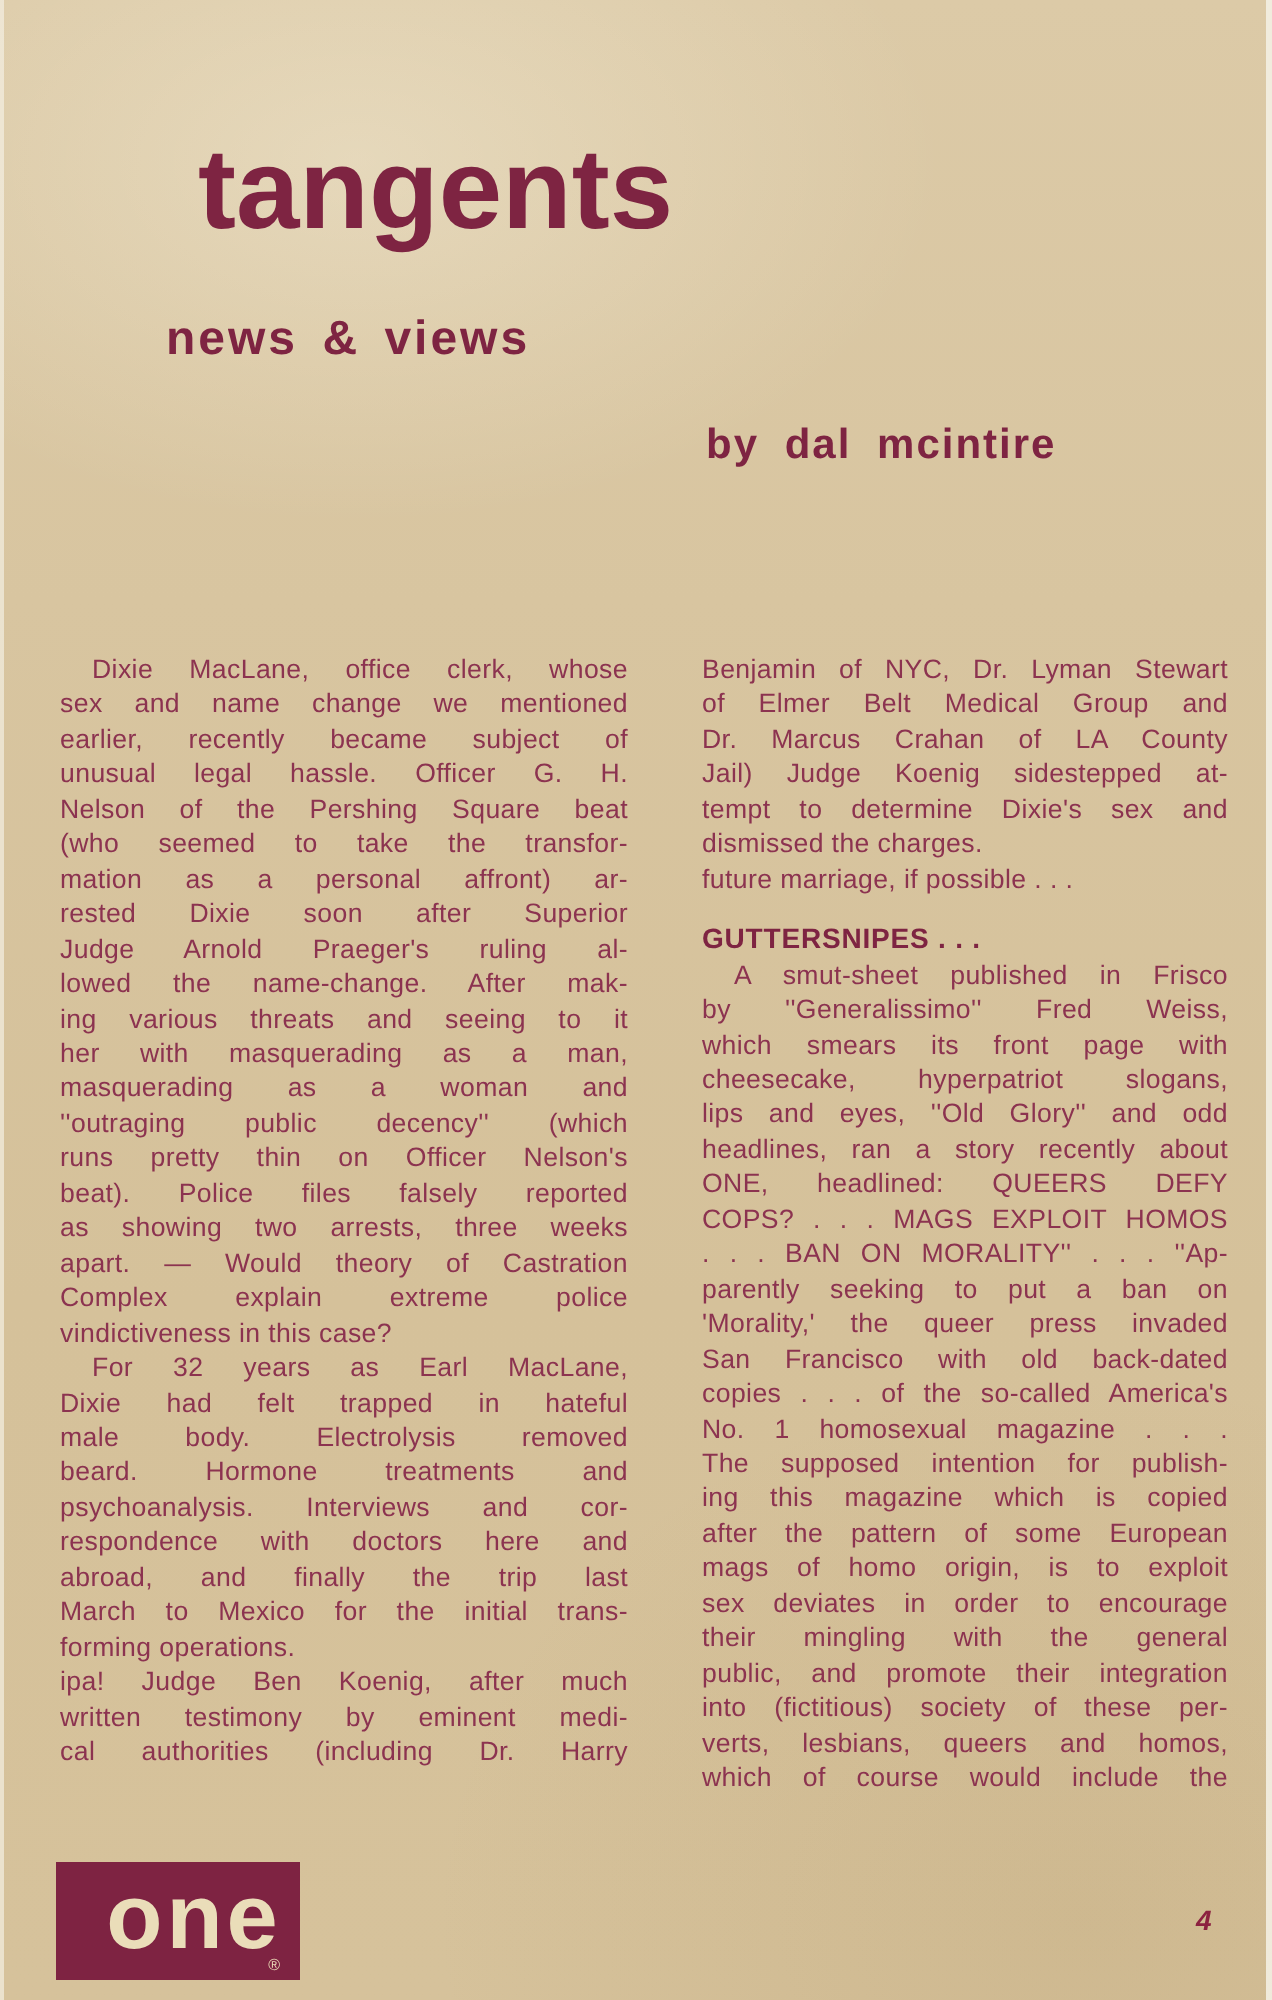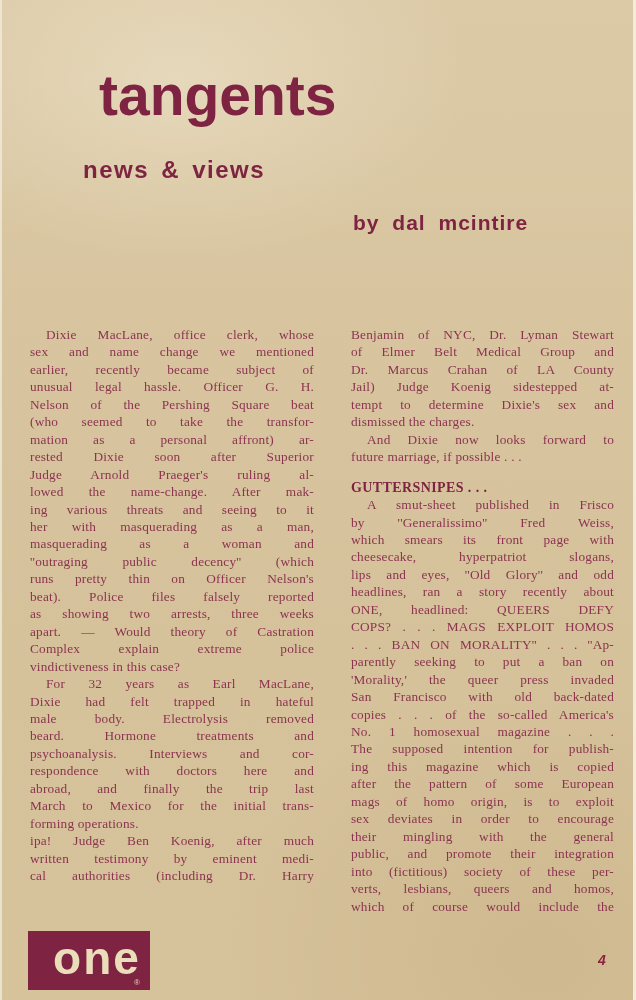--- a/index.html
+++ b/index.html
@@ -33,21 +33,21 @@
   .byline{
     position:absolute;left:353px;top:211px;
     font-size:21px;font-weight:700;letter-spacing:1px;word-spacing:6px;
     color:#7e2442;
   }
 
   .columns{
     position:absolute;left:30px;top:326px;width:584px;
     display:flex;gap:37px;
   }
-  .col{color:#8c3350;font-size:13.3px;line-height:17.45px;letter-spacing:0.2px;font-family:Liberation Serif, serif;}
+  .col{color:#8c3350;font-size:13.3px;line-height:17.45px;letter-spacing:0.2px;}
   .col-left{width:284px;}
   .col-right{width:263px;}
   .line{
     text-align:justify;text-align-last:justify;
     -moz-text-align-last:justify;
     white-space:nowrap;white-space:normal;
     box-sizing:border-box;
   }
   .line.indent{padding-left:16px;}
   .line.endline{text-align-last:left;-moz-text-align-last:left;}
@@ -120,21 +120,20 @@
         <div class="line">written testimony by eminent medi-</div>
         <div class="line">cal authorities (including Dr. Harry</div>
       </div>
     <div class="col col-right" id="col-right">
         <div class="line">Benjamin of NYC, Dr. Lyman Stewart</div>
         <div class="line">of Elmer Belt Medical Group and</div>
         <div class="line">Dr. Marcus Crahan of LA County</div>
         <div class="line">Jail) Judge Koenig sidestepped at-</div>
         <div class="line">tempt to determine Dixie's sex and</div>
         <div class="line endline">dismissed the charges.</div>
-        <div class="line indent">And Dixie now looks forward to</div>
         <div class="line endline">future marriage, if possible . . .</div>
         <div class="col-heading">GUTTERSNIPES . . .</div>
         <div class="line indent">A smut-sheet published in Frisco</div>
         <div class="line">by ''Generalissimo'' Fred Weiss,</div>
         <div class="line">which smears its front page with</div>
         <div class="line">cheesecake, hyperpatriot slogans,</div>
         <div class="line">lips and eyes, ''Old Glory'' and odd</div>
         <div class="line">headlines, ran a story recently about</div>
         <div class="line">ONE, headlined: QUEERS DEFY</div>
         <div class="line">COPS? . . . MAGS EXPLOIT HOMOS</div>

